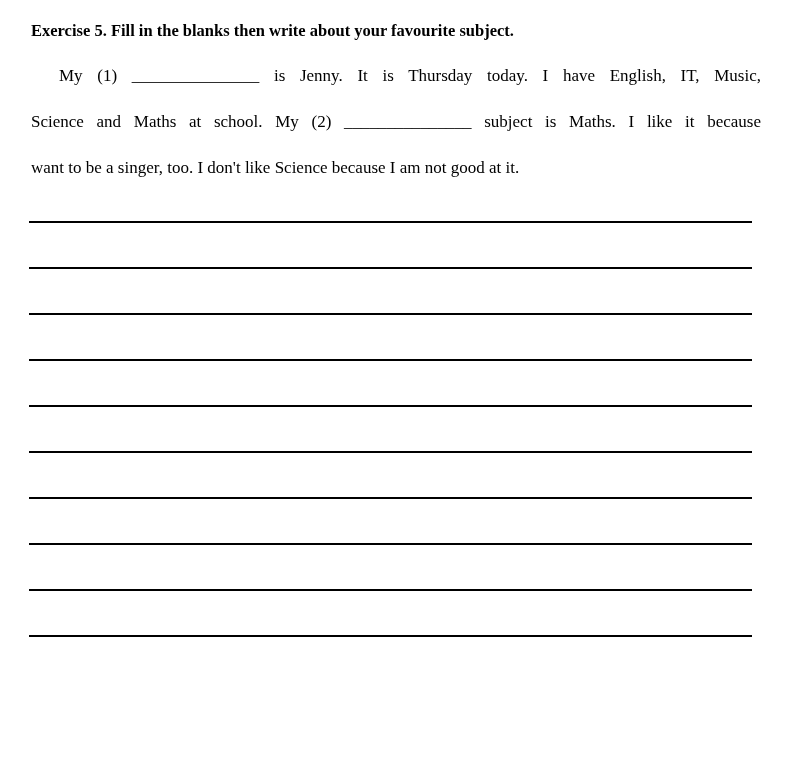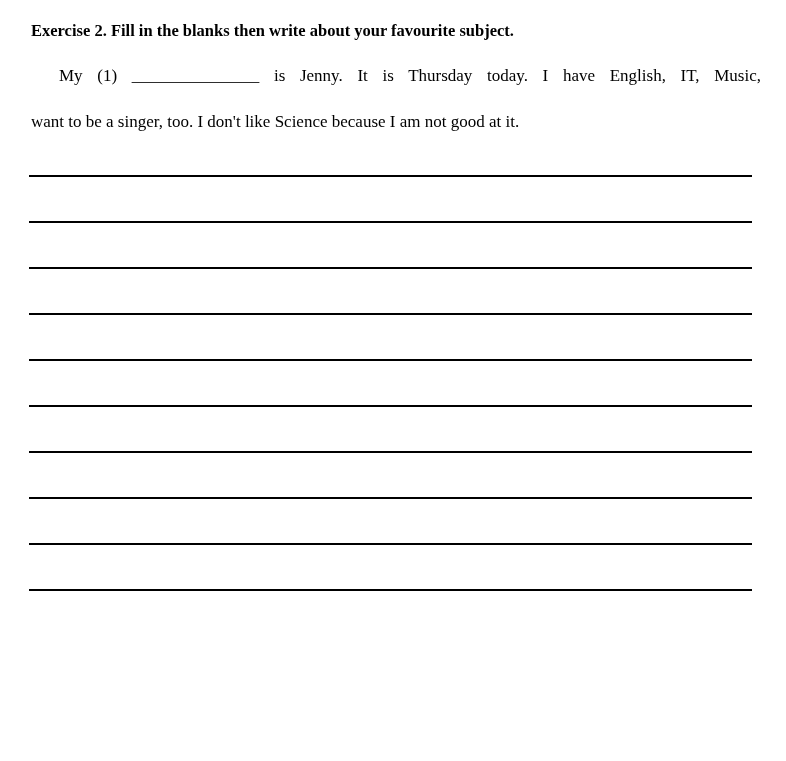--- a/index.html
+++ b/index.html
@@ -59,24 +59,25 @@
   }
   .w-line:first-child {
     height: 32px;
   }
 </style>
 </head>
 <body>
 
 <div class="page">
 
-  <h1 class="title">Exercise 2. Fill in the blanks then write about your favourite subject.</h1>
+  <h1 class="title">Exercise 5. Fill in the blanks then write about your favourite subject.</h1>
 
   <div class="paragraph">
     <div class="para-line indent">My (1) _______________ is Jenny. It is Thursday today. I have English, IT, Music,</div>
+    <div class="para-line">Science and Maths at school. My (2) _______________ subject is Maths. I like it because</div>
     <div class="para-line last">want to be a singer, too. I don't like Science because I am not good at it.</div>
   </div>
 
 
   <div class="writing-lines">
       <div class="w-line"></div>
       <div class="w-line"></div>
       <div class="w-line"></div>
       <div class="w-line"></div>
       <div class="w-line"></div>

